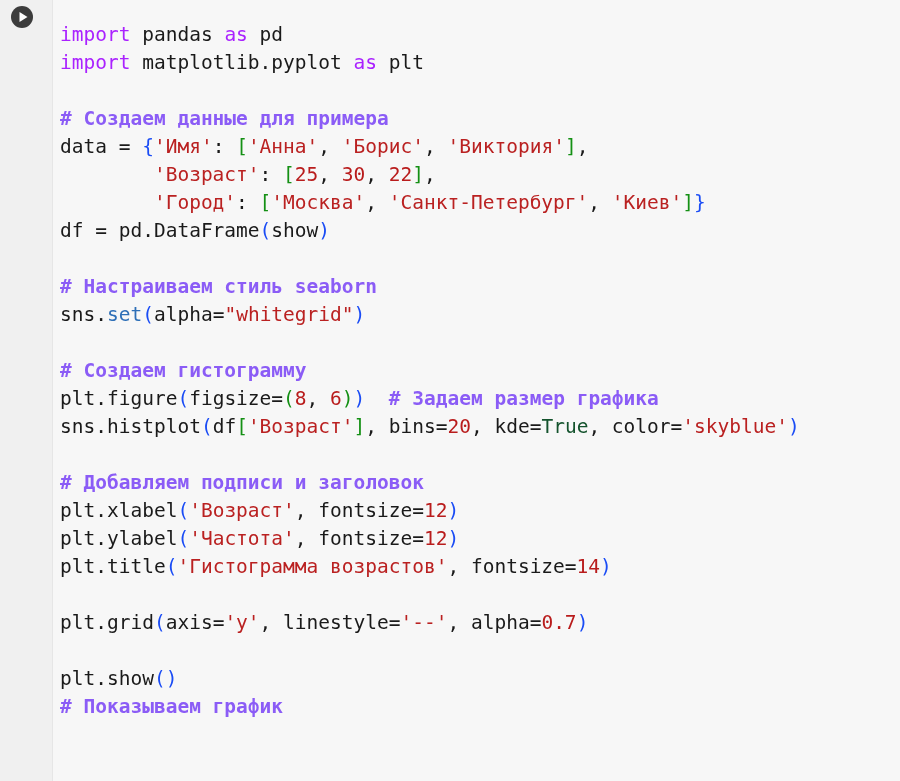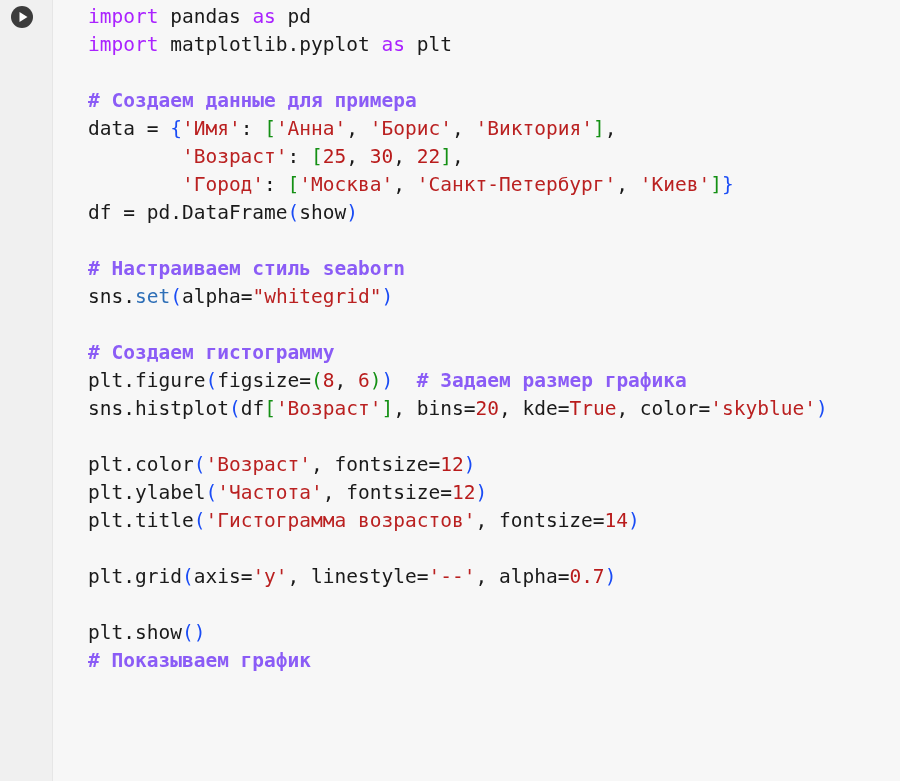--- a/index.html
+++ b/index.html
@@ -40,41 +40,40 @@
     top: 5px;
     width: 24px;
     height: 24px;
     cursor: pointer;
     line-height: 0;
   }
 
   
   .code-area {
     flex: 1;
-    padding: 3px 0 0 7px;
+    padding: 21px 0 0 7px;
     box-sizing: border-box;
-    margin-left: 28px;
   }
 
   .code-line {
     height: 28px;
     line-height: 28px;
     font-size: 19.5px;
     white-space: pre;
     color: #1a1a1a;
     letter-spacing: 0px;
   }
   .code-line.blank { color: transparent; }
 
   
   .kw      { color: #aa22ff; }          
   .cmt     { color: #8b5cf6; font-weight: bold; }          
   .str     { color: #ba2121; }          
   .num     { color: #b91c1c; }          
-  .bool    { color: #b91c1c; }          
+  .bool    { color: #14532d; }          
   .fn      { color: #2e6fb7; }          
   .plain   { color: #1a1a1a; }          
   .b1      { color: #1a4cf5; }          
   .b2      { color: #149014; }          
 </style>
 </head>
 <body>
 
 <div class="cell">
 
@@ -97,21 +96,22 @@
       <div class="code-line" title="        'Город': ['Москва', 'Санкт-Петербург', 'Киев']}"><span class="plain">        </span><span class="str">'Город'</span><span class="plain">: </span><span class="b2">[</span><span class="str">'Москва'</span><span class="plain">, </span><span class="str">'Санкт-Петербург'</span><span class="plain">, </span><span class="str">'Киев'</span><span class="b2">]</span><span class="b1">}</span></div>
       <div class="code-line" title="df = pd.DataFrame(data)"><span class="plain">df = pd.DataFrame</span><span class="b1">(</span><span class="plain">show</span><span class="b1">)</span></div>
       <div class="code-line blank">&nbsp;</div>
       <div class="code-line" title="# Настраиваем стиль seaborn"><span class="cmt"># Настраиваем стиль seaborn</span></div>
       <div class="code-line" title="sns.set(style=&quot;whitegrid&quot;)"><span class="plain">sns.</span><span class="fn">set</span><span class="b1">(</span><span class="plain">alpha=</span><span class="str">"whitegrid"</span><span class="b1">)</span></div>
       <div class="code-line blank">&nbsp;</div>
       <div class="code-line" title="# Создаем гистограмму"><span class="cmt"># Создаем гистограмму</span></div>
       <div class="code-line" title="plt.figure(figsize=(8, 6))  # Задаем размер графика"><span class="plain">plt.figure</span><span class="b1">(</span><span class="plain">figsize=</span><span class="b2">(</span><span class="num">8</span><span class="plain">, </span><span class="num">6</span><span class="b2">)</span><span class="b1">)</span><span class="plain">  </span><span class="cmt"># Задаем размер графика</span></div>
       <div class="code-line" title="sns.histplot(df['Возраст'], bins=20, kde=True, color='skyblue')"><span class="plain">sns.histplot</span><span class="b1">(</span><span class="plain">df</span><span class="b2">[</span><span class="str">'Возраст'</span><span class="b2">]</span><span class="plain">, bins=</span><span class="num">20</span><span class="plain">, kde=</span><span class="bool">True</span><span class="plain">, color=</span><span class="str">'skyblue'</span><span class="b1">)</span></div>
       <div class="code-line blank">&nbsp;</div>
-      <div class="code-line" title="plt.xlabel('Возраст', fontsize=12)"><span class="plain">plt.color</span><span class="b1">(</span><span class="str">'Возраст'</span><span class="plain">, fontsize=</span><span class="num">12</span><span class="b1">)</span></div>
+      <div class="code-line" title="# Добавляем подписи и заголовок"><span class="cmt"># Добавляем подписи и заголовок</span></div>
+      <div class="code-line" title="plt.xlabel('Возраст', fontsize=12)"><span class="plain">plt.xlabel</span><span class="b1">(</span><span class="str">'Возраст'</span><span class="plain">, fontsize=</span><span class="num">12</span><span class="b1">)</span></div>
       <div class="code-line" title="plt.ylabel('Частота', fontsize=12)"><span class="plain">plt.ylabel</span><span class="b1">(</span><span class="str">'Частота'</span><span class="plain">, fontsize=</span><span class="num">12</span><span class="b1">)</span></div>
       <div class="code-line" title="plt.title('Гистограмма возрастов', fontsize=14)"><span class="plain">plt.title</span><span class="b1">(</span><span class="str">'Гистограмма возрастов'</span><span class="plain">, fontsize=</span><span class="num">14</span><span class="b1">)</span></div>
       <div class="code-line blank">&nbsp;</div>
       <div class="code-line" title="plt.grid(axis='y', linestyle='--', alpha=0.7)"><span class="plain">plt.grid</span><span class="b1">(</span><span class="plain">axis=</span><span class="str">'y'</span><span class="plain">, linestyle=</span><span class="str">'--'</span><span class="plain">, alpha=</span><span class="num">0.7</span><span class="b1">)</span></div>
       <div class="code-line blank">&nbsp;</div>
       <div class="code-line" title="plt.show()"><span class="plain">plt.show</span><span class="b1">(</span><span class="b1">)</span></div>
       <div class="code-line" title="# Показываем график"><span class="cmt"># Показываем график</span></div>
     </div>
 
 </div>

